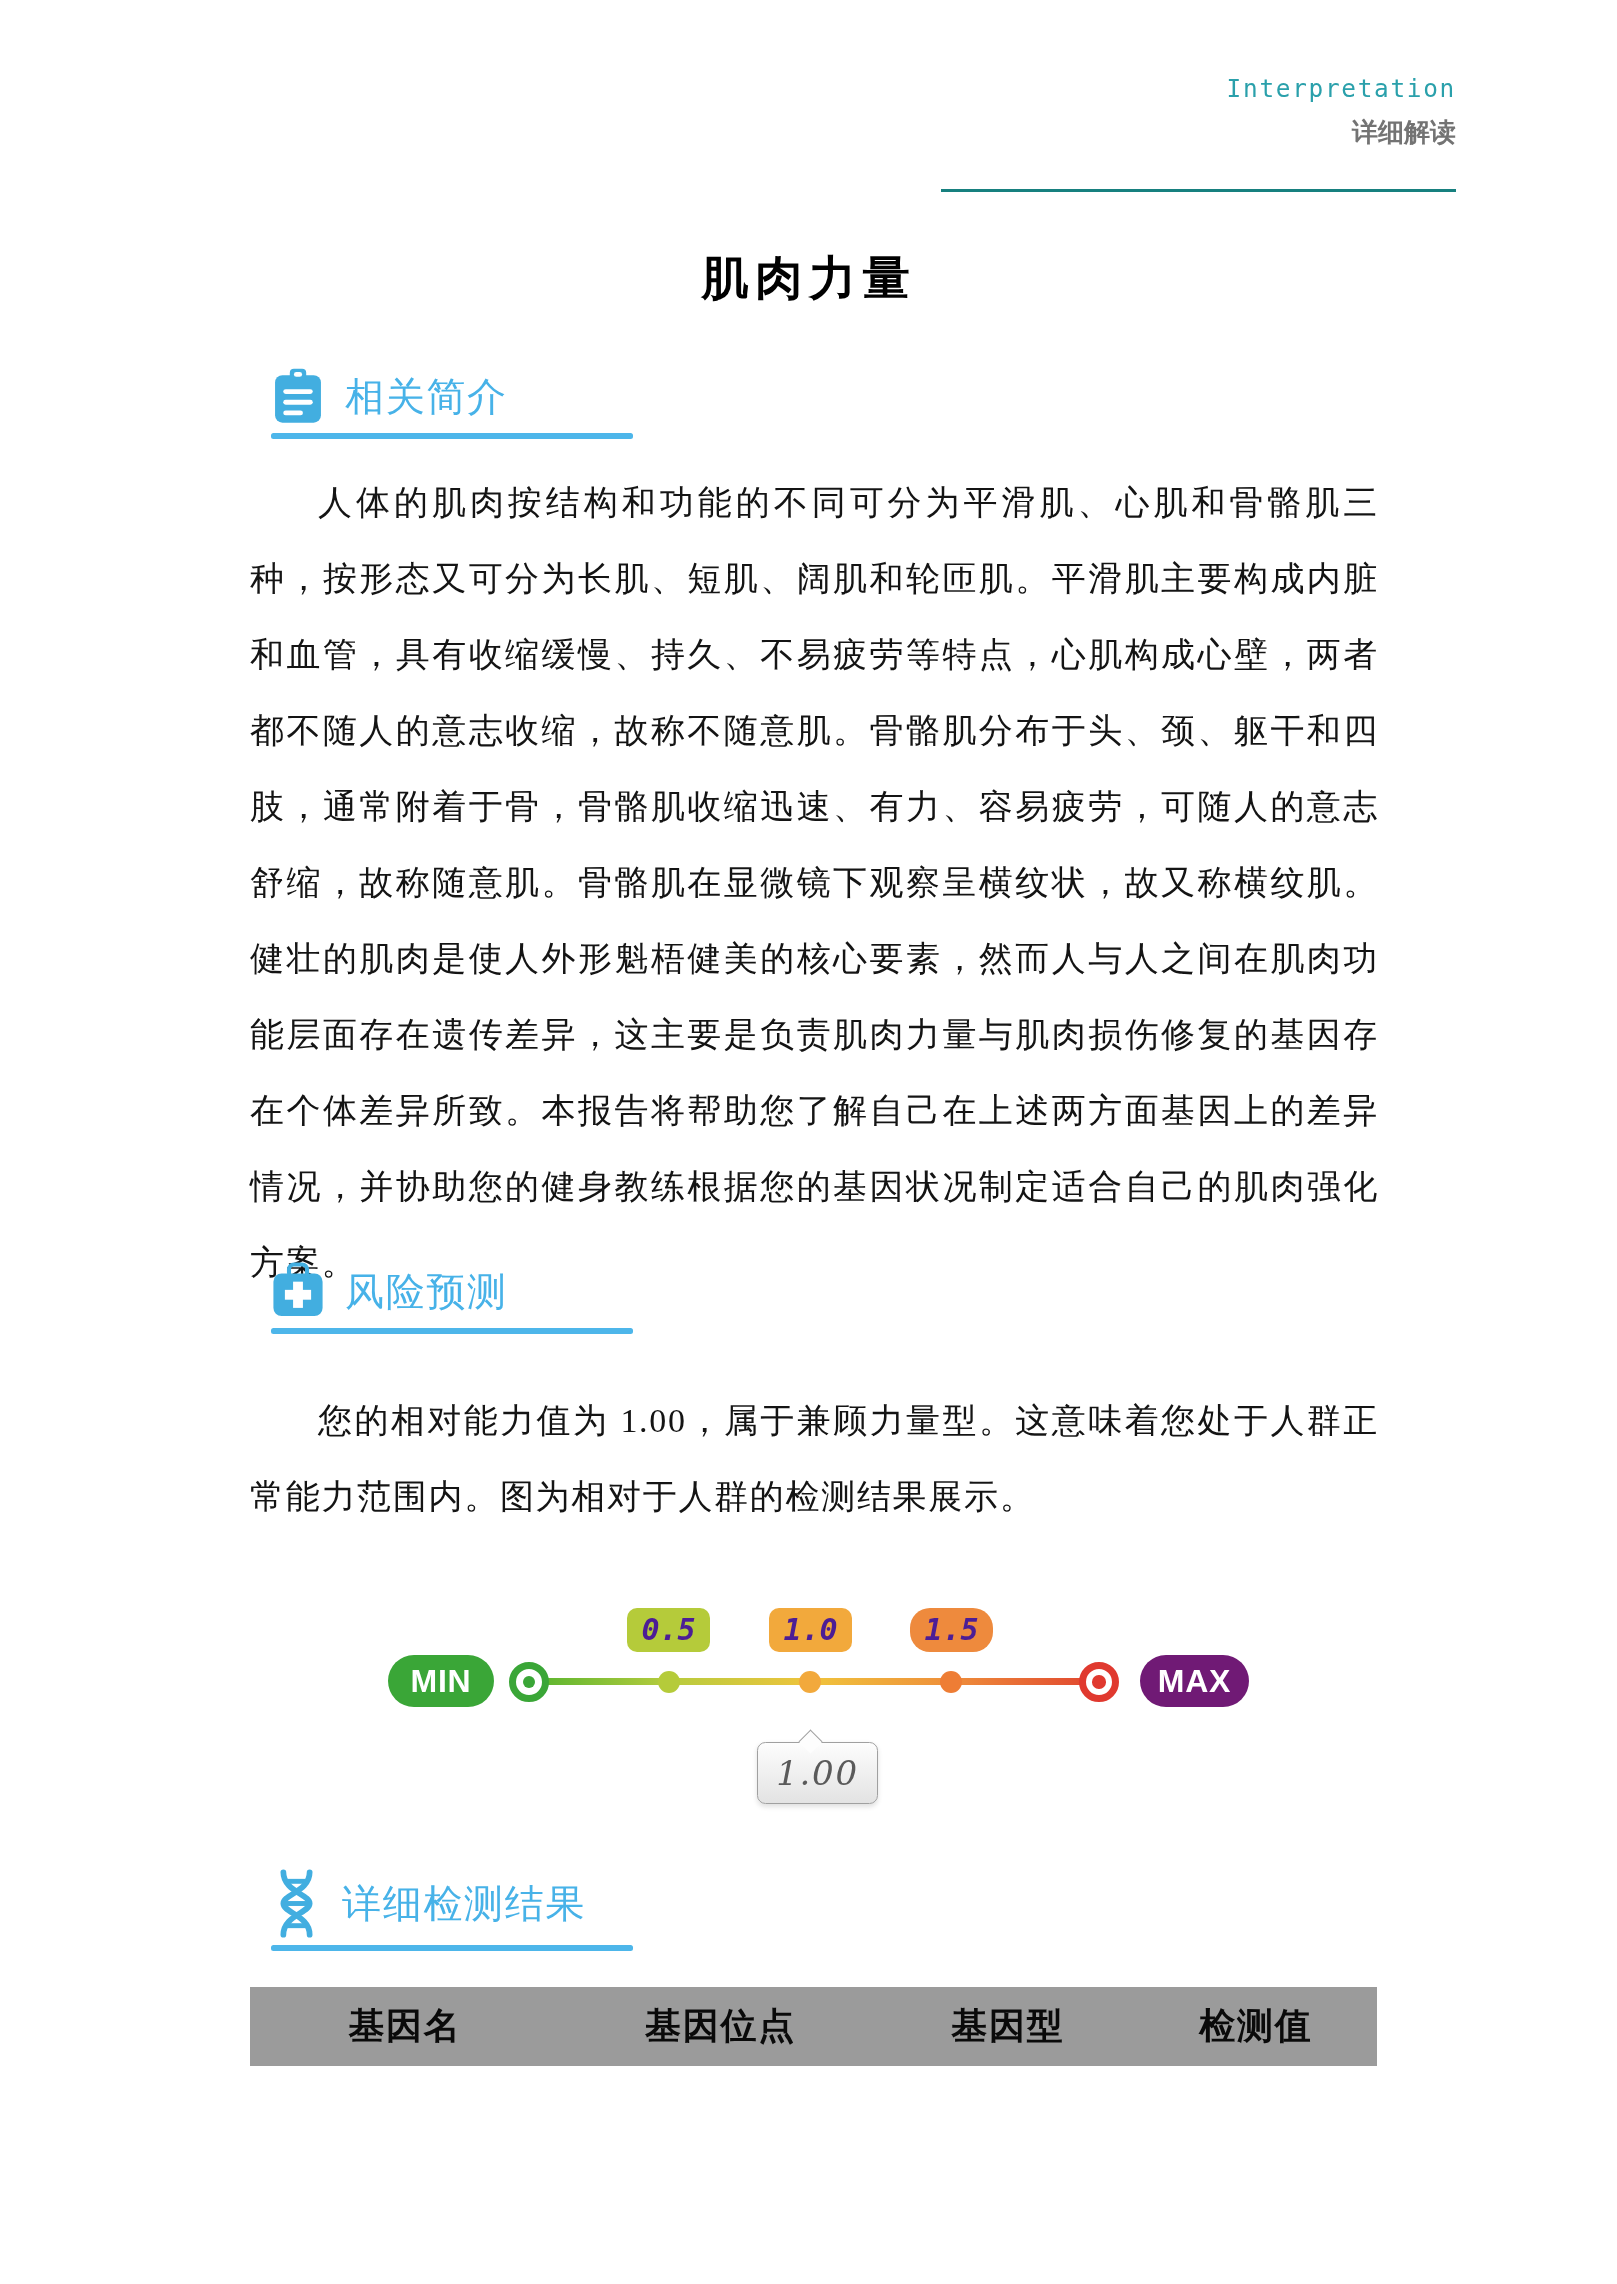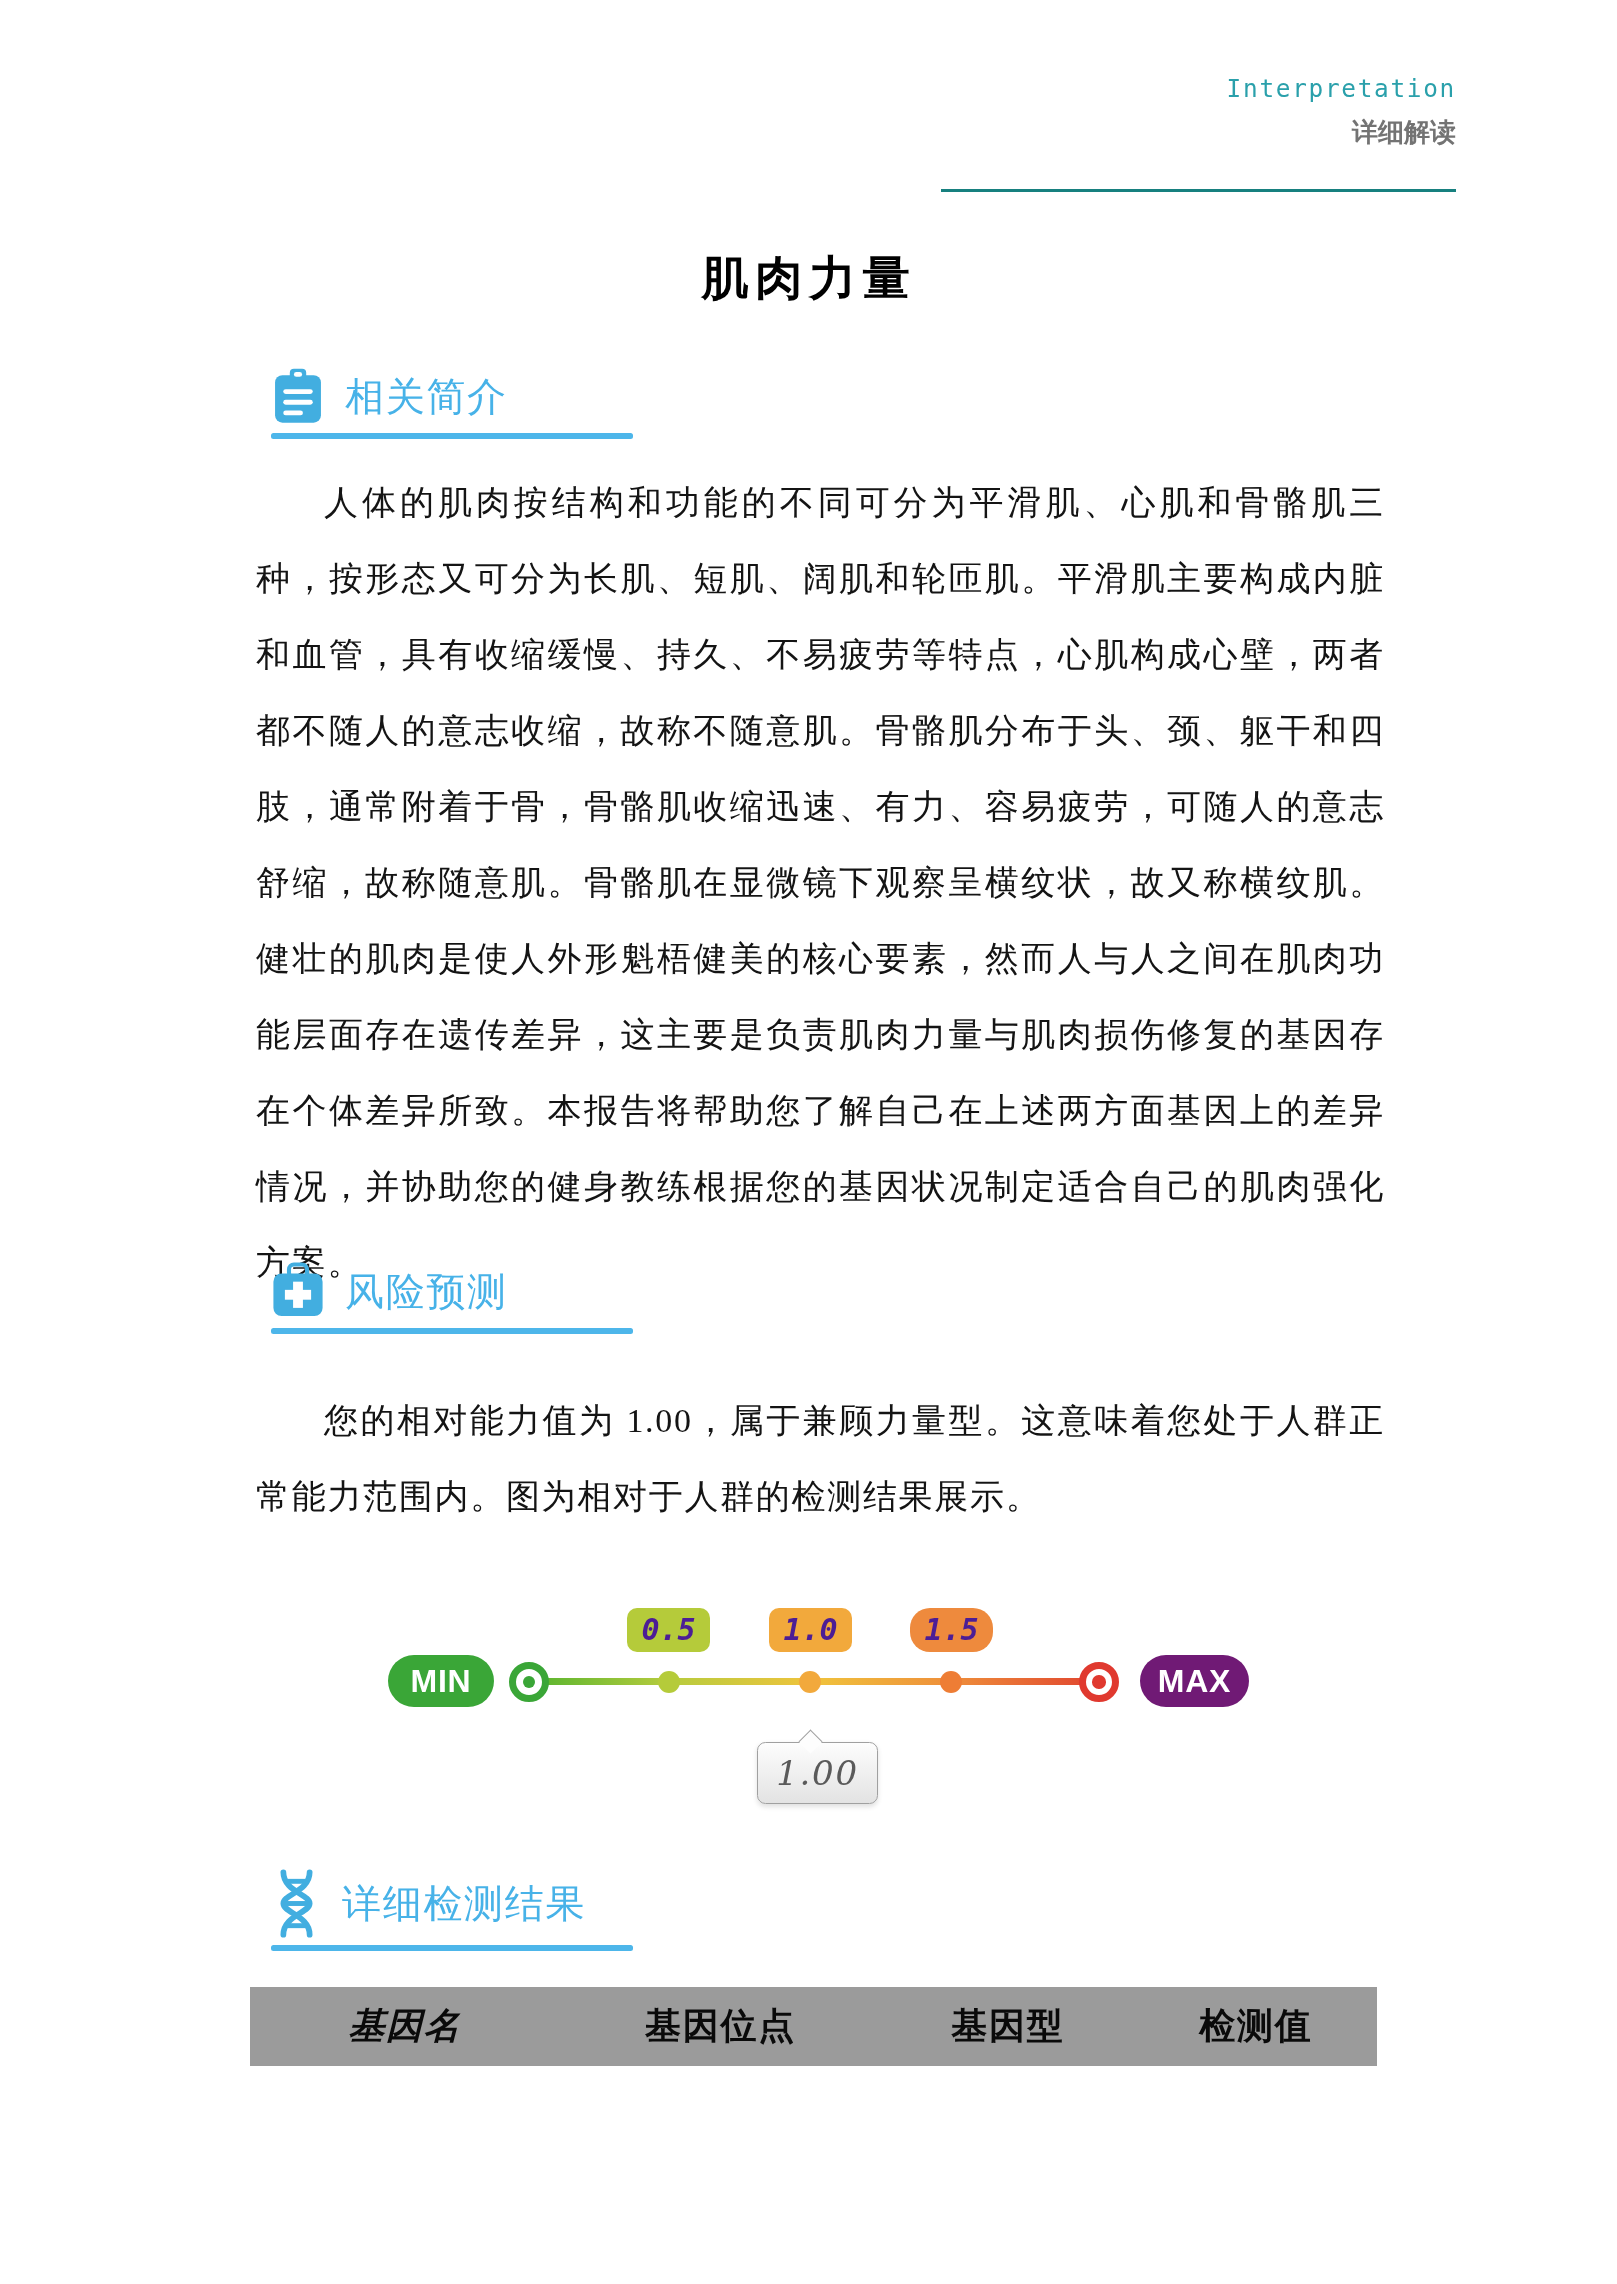--- a/index.html
+++ b/index.html
@@ -20,21 +20,21 @@
   
   .section { position:absolute; left:271px; }
   .section-row { display:flex; align-items:center; gap:20px; }
   .section-icon { width:54px; height:59px; flex:0 0 auto; }
   .section-icon.tall { width:51px; height:69px; }
   .section-title { font-family:"Liberation Sans", sans-serif; font-size:39px; color:#47b2e8; letter-spacing:1.7px; }
   .section-underline { margin-top:6.7px; width:362px; height:5.9px; background:#4db6ea; border-radius:2.5px; }
 
   
   .para { position:absolute; left:250px; width:1129px; font-size:34px; line-height:76px;
-    letter-spacing:1.7px; text-align:justify; text-indent:2em; color:#141414;margin-left:6px; }
+    letter-spacing:1.7px; text-align:justify; text-indent:2em; color:#141414; }
 
   
   .gauge { position:absolute; left:250px; top:1584px; width:1129px; height:244px; }
   .track { position:absolute; left:279px; top:94px; width:570px; height:6.7px; border-radius:3.4px;
     background:linear-gradient(90deg,#55b42e 0%,#b8cc3e 25%,#f0c33c 50%,#ee8c3a 75%,#e0432f 100%); }
   .pill { position:absolute; top:71px; height:52px; border-radius:26px; display:flex; align-items:center; justify-content:center;
     font-family:"Liberation Sans", sans-serif; font-weight:bold; font-size:32px; color:#fff; letter-spacing:0.8px; }
   .pill-min { left:138px; width:106px; background:#3aa637; }
   .pill-max { left:890px; width:109px; background:#701a75; }
   .ring { position:absolute; top:78px; width:40px; height:40px; border-radius:50%; background:#fff;
@@ -58,21 +58,21 @@
     border:1.7px solid #a0a0a0; border-radius:8.4px; background:linear-gradient(180deg,#fdfdfd,#e3e3e3);
     display:flex; align-items:center; justify-content:center; box-shadow:0 2.5px 5px rgba(0,0,0,0.12); }
   .tooltip-arrow { position:absolute; top:-10px; left:44px; width:17px; height:17px; background:#fdfdfd;
     border-left:1.7px solid #a0a0a0; border-top:1.7px solid #a0a0a0; transform:rotate(45deg); }
   .tooltip-text { font-family:"DejaVu Serif", serif; font-style:italic; font-size:34px; color:#5a5a5a; letter-spacing:1.7px; }
 
   
   .table-head { position:absolute; left:250px; top:1987px; width:1127px; height:79px; background:#9b9b9b;
     display:flex; align-items:center; }
   .th { text-align:center; font-family:"Liberation Sans", sans-serif; font-weight:bold; font-size:36px; color:#0a0a0a; letter-spacing:1.7px; }
-  .th-1 { width:27.5%;font-style:italic; } .th-2 { width:28.5%; } .th-3 { width:22.5%; } .th-4 { width:21.5%; }
+  .th-1 { width:27.5%; } .th-2 { width:28.5%; } .th-3 { width:22.5%; } .th-4 { width:21.5%; }
 
   
   .footer { position:absolute; top:2172px; left:0; width:100%; text-align:center;
     font-family:"Liberation Serif", serif; font-size:35px; color:#1f1f1f; }
 </style>
 </head>
 <body>
 
 <div class="page">
 

